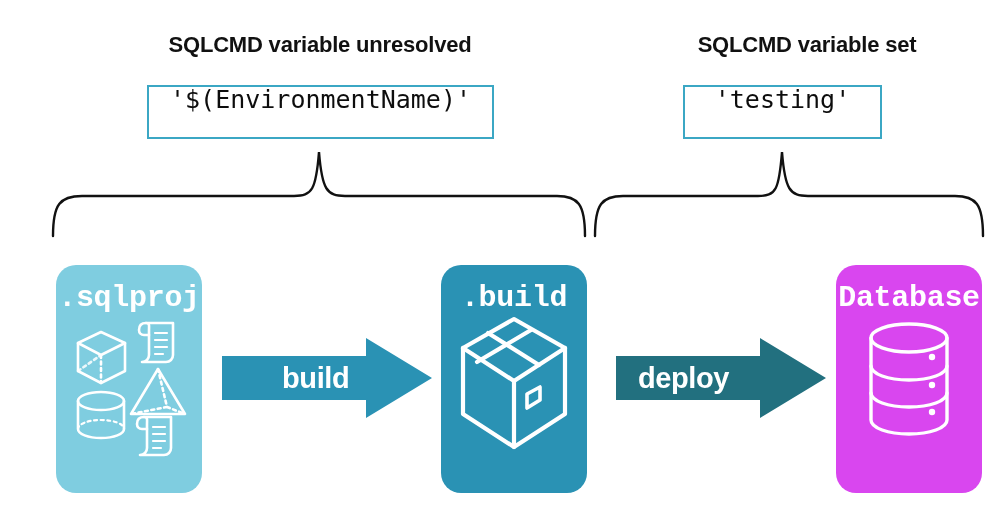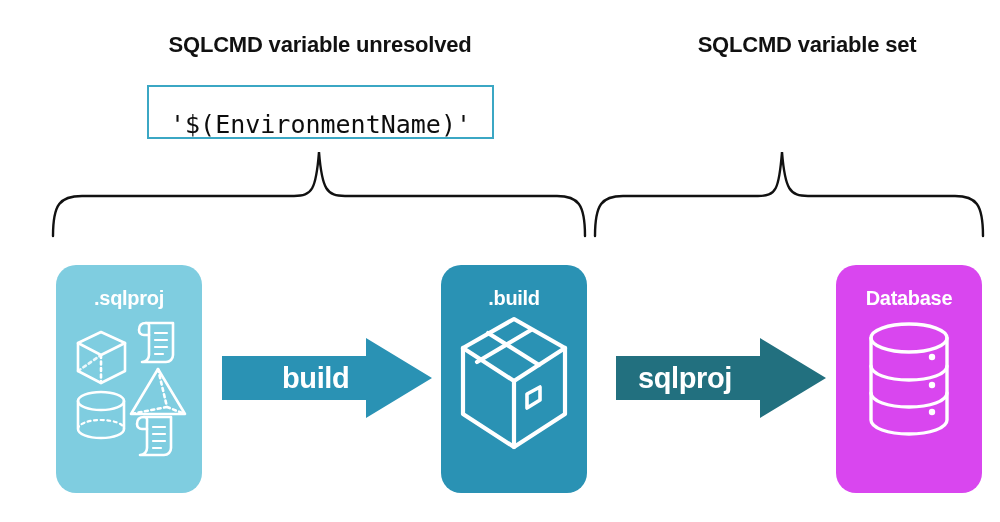--- a/index.html
+++ b/index.html
@@ -38,21 +38,21 @@
   #heading-left  { left: 304px; top: 32px; transform: translateX(-50%); }
   #heading-right { left: 767px; top: 32px; transform: translateX(-50%); margin-left: 24px; }
 
   
   .value-box {
     position: absolute;
     box-sizing: border-box;
     background: #ffffff;
     border: 2px solid #3BA7C4;
     display: flex;
-    align-items: flex-end;
+    align-items: flex-start;
     justify-content: center;
   }
   .value-box span {
     font-family: "DejaVu Sans Mono", monospace;
     font-size: 25px;
     line-height: 25px;
     color: #0d0d0d;
     white-space: nowrap;
   }
   #value-box-left  { left: 131px; top: 85px; width: 347px; height: 54px; }
@@ -72,23 +72,23 @@
     position: absolute;
     border-radius: 20px;
     box-sizing: border-box;
   }
   .card-label {
     position: absolute;
     left: 0;
     right: 0;
     top: 20px;
     text-align: center;
-    font-family: Liberation Sans, sans-serif;
+    font-family: Liberation Mono, monospace;
     font-weight: bold;
-    font-size: 20px;
+    font-size: 30px;
     line-height: 26px;
     color: #ffffff;
     letter-spacing: -0.3px;
     white-space: nowrap;
   }
   .card-art {
     position: absolute;
     left: 50%;
     transform: translateX(-50%);
   }
@@ -128,20 +128,23 @@
 <div id="stage">
 
   <div class="heading" id="heading-left">SQLCMD variable unresolved</div>
 
   <div class="heading" id="heading-right">SQLCMD variable set</div>
 
   <div class="value-box" id="value-box-left">
     <span>'$(EnvironmentName)'</span>
   </div>
 
+  <div class="value-box" id="value-box-right">
+    <span>'testing'</span>
+  </div>
 
   <svg id="braces" viewBox="0 0 1000 522" width="1000" height="522">
 
     <path fill="none" stroke="#111111" stroke-width="2.4" stroke-linecap="round" d="M 37 236
              C 37 204, 44 196, 66 196
              L 278 196
              C 296 196, 300 190, 303 152
              C 306 190, 311 196, 329 196
              L 541 196
              C 562 196, 569 204, 569 236"></path>
@@ -234,16 +237,16 @@
     <svg width="210" height="80" viewBox="0 0 210 80">
       <path d="M 0 18 L 144 18 L 144 0 L 210 40 L 144 80 L 144 62 L 0 62 Z" fill="#2A92B4"></path>
     </svg>
     <span class="arrow-label">build</span>
   </div>
 
   <div class="arrow" id="arrow-deploy">
     <svg width="210" height="80" viewBox="0 0 210 80">
       <path d="M 0 18 L 144 18 L 144 0 L 210 40 L 144 80 L 144 62 L 0 62 Z" fill="#22707F"></path>
     </svg>
-    <span class="arrow-label">sqlproj</span>
+    <span class="arrow-label">deploy</span>
   </div>
 
 </div>
 
 </body></html>

